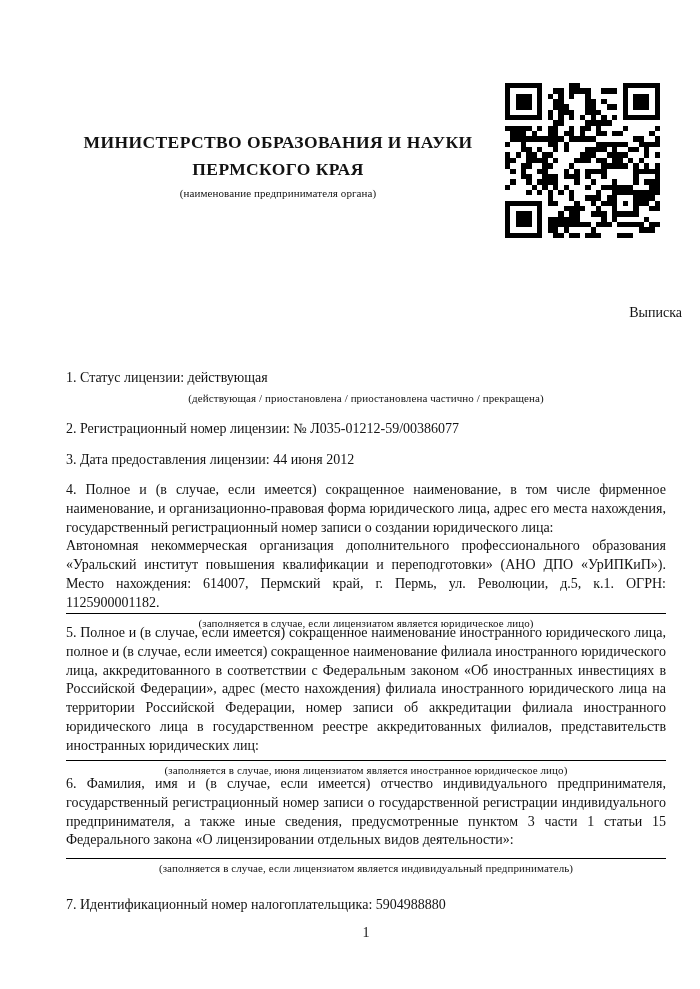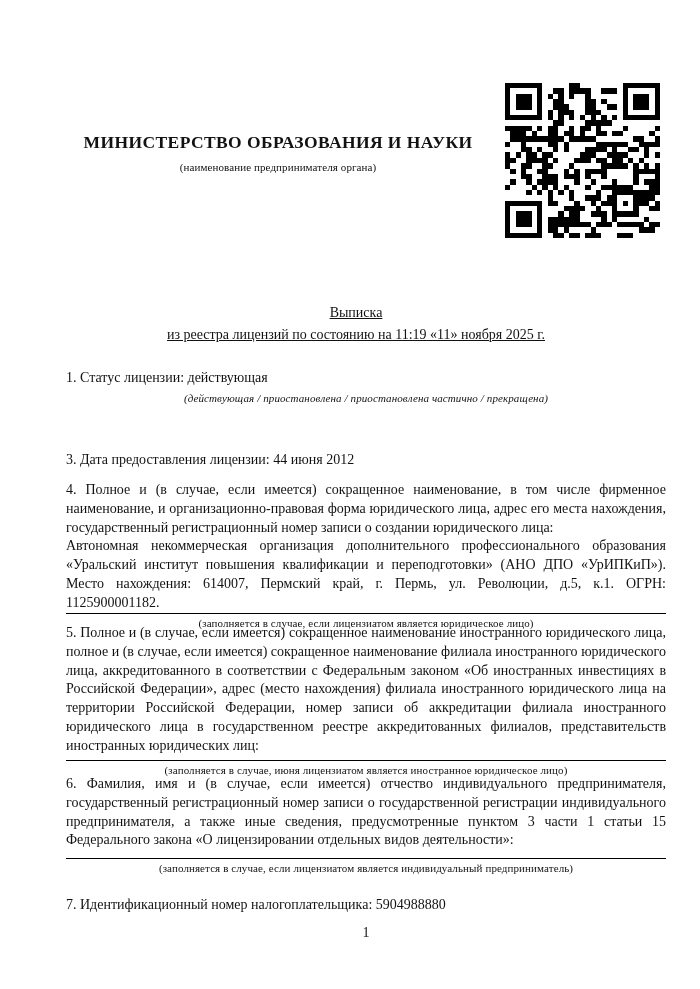--- a/index.html
+++ b/index.html
@@ -43,26 +43,25 @@
   .qr {
     position: absolute;
     left: 505px; top: 83px;
     width: 155px; height: 155px;
   }
   .qr svg { display: block; width: 155px; height: 155px; shape-rendering: crispEdges; }
 
   
   .doc-title {
     position: absolute;
-    left: 56px; top: 302px;
+    left: 82px; top: 302px;
     width: 600px;
-    text-align: center;
+    text-align: right;
     font-size: 14px;
     line-height: 21.5px;
-    text-decoration: underline;
   }
 
   
   .sec {
     position: absolute;
     left: 66px;
     width: 600px;
     font-size: 14px;
     line-height: 18.8px;
   }
@@ -74,37 +73,38 @@
     text-align: center;
     letter-spacing: 0.1px;
   }
   .rule {
     border: 0;
     border-top: 1.8px solid #000000;
     margin: 0;
     width: 600px;
   }
   .fill-gap { height: 4px; }
-  .p1-caption { margin-top: 4px; font-style: italic; }
+  .p1-caption { margin-top: 4px; }
   .rule-caption { margin-top: 3px; }
   .page-number {
     position: absolute;
     left: 66px; top: 925px;
     width: 600px;
     text-align: center;
     font-size: 14px;
   }
 </style>
 </head>
 <body>
 
 <div class="page">
 
   <div class="ministry">
     <div class="ministry-name">МИНИСТЕРСТВО ОБРАЗОВАНИЯ И НАУКИ</div>
+    <div class="ministry-name">ПЕРМСКОГО КРАЯ</div>
     <div class="ministry-caption">(наименование предпринимателя органа)</div>
   </div>
 
   <div class="qr">
     <svg id="qr-svg" viewBox="0 0 29 29" xmlns="http://www.w3.org/2000/svg">
         <rect x="0" y="0" width="1" height="1" fill="#000000"></rect>
         <rect x="1" y="0" width="1" height="1" fill="#000000"></rect>
         <rect x="2" y="0" width="1" height="1" fill="#000000"></rect>
         <rect x="3" y="0" width="1" height="1" fill="#000000"></rect>
         <rect x="4" y="0" width="1" height="1" fill="#000000"></rect>
@@ -523,28 +523,30 @@
         <rect x="16" y="28" width="1" height="1" fill="#000000"></rect>
         <rect x="17" y="28" width="1" height="1" fill="#000000"></rect>
         <rect x="21" y="28" width="1" height="1" fill="#000000"></rect>
         <rect x="22" y="28" width="1" height="1" fill="#000000"></rect>
         <rect x="23" y="28" width="1" height="1" fill="#000000"></rect>
       </svg>
   </div>
 
   <div class="doc-title">
     <div>Выписка</div>
-    <div>из реестра лицензий по состоянию на 11:19 «11» ноября 2025 г.</div>
   </div>
 
   <div class="sec" style="top:369px">
     <div class="line">1. Статус лицензии: действующая</div>
     <div class="small-caption p1-caption">(действующая / приостановлена / приостановлена частично / прекращена)</div>
   </div>
 
+  <div class="sec" style="top:420px">
+    <div class="line">2. Регистрационный номер лицензии: № Л035-01212-59/00386077</div>
+  </div>
 
   <div class="sec" style="top:451px">
     <div class="line">3. Дата предоставления лицензии: 44 июня 2012</div>
   </div>
 
   <div class="sec" style="top:481px">
     <div class="just">4. Полное и (в случае, если имеется) сокращенное наименование, в том числе фирменное наименование, и организационно-правовая форма юридического лица, адрес его места нахождения, государственный регистрационный номер записи о создании юридического лица:</div>
     <div class="just">Автономная некоммерческая организация дополнительного профессионального образования «Уральский институт повышения квалификации и переподготовки» (АНО ДПО «УрИПКиП»). Место нахождения: 614007, Пермский край, г. Пермь, ул. Революции, д.5, к.1. ОГРН: 1125900001182.</div>
     <hr class="rule">
     <div class="small-caption rule-caption">(заполняется в случае, если лицензиатом является юридическое лицо)</div>

